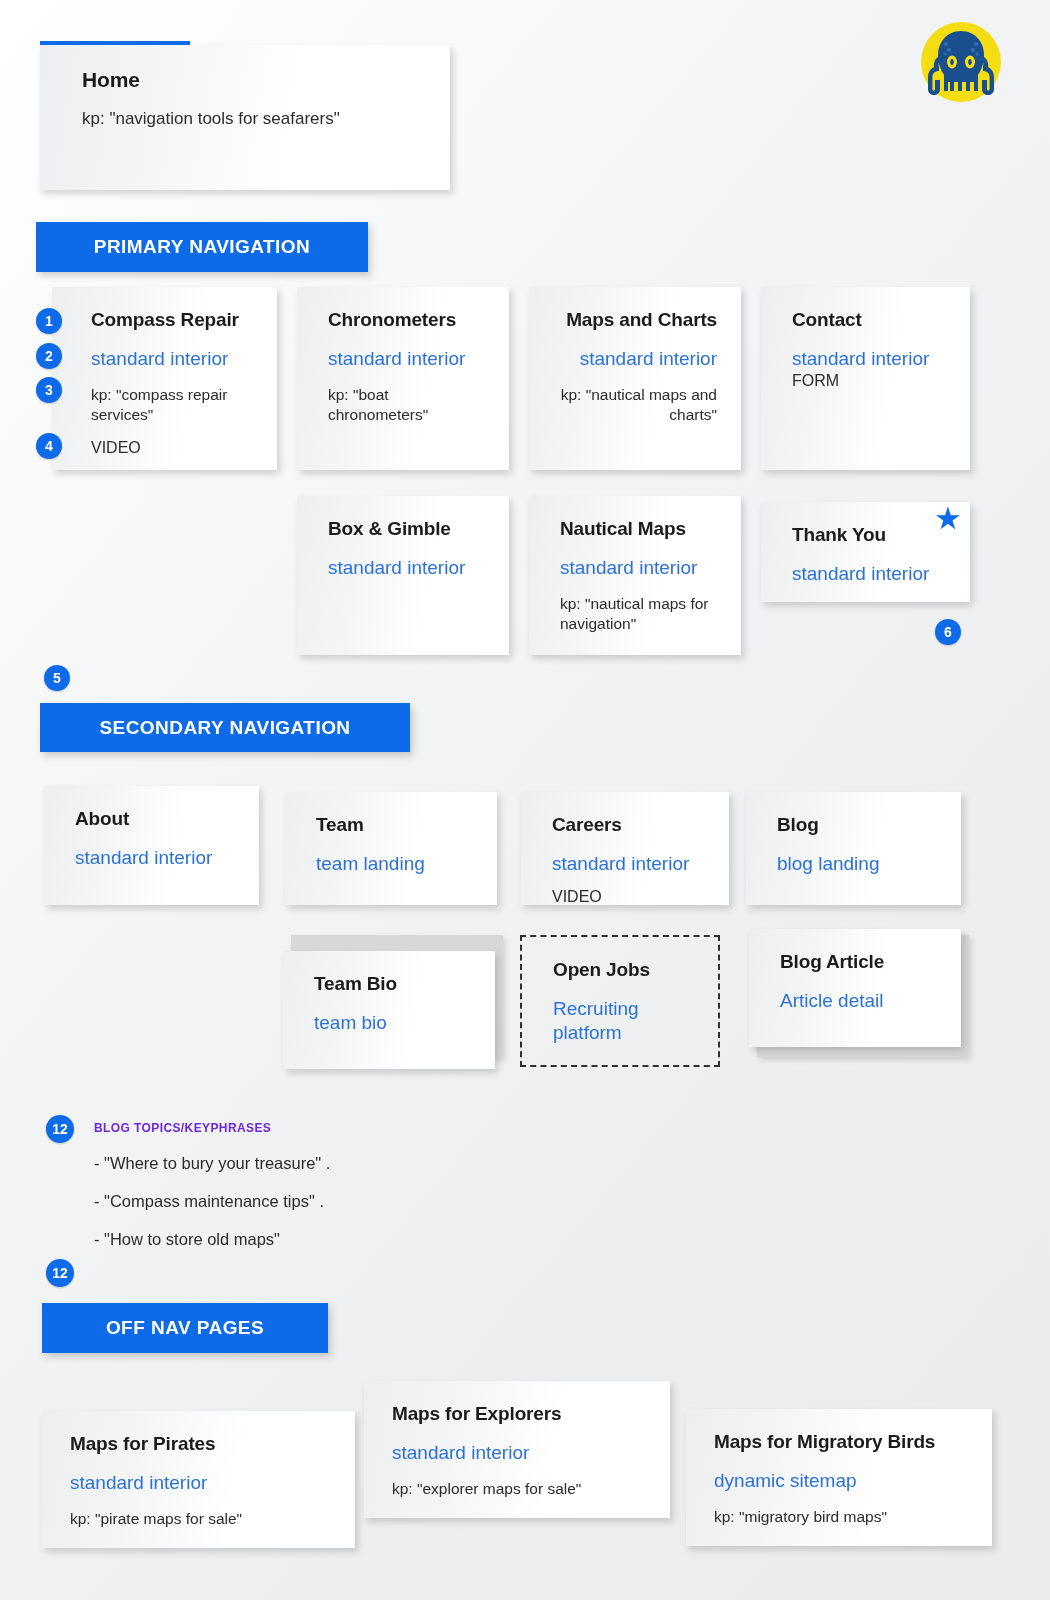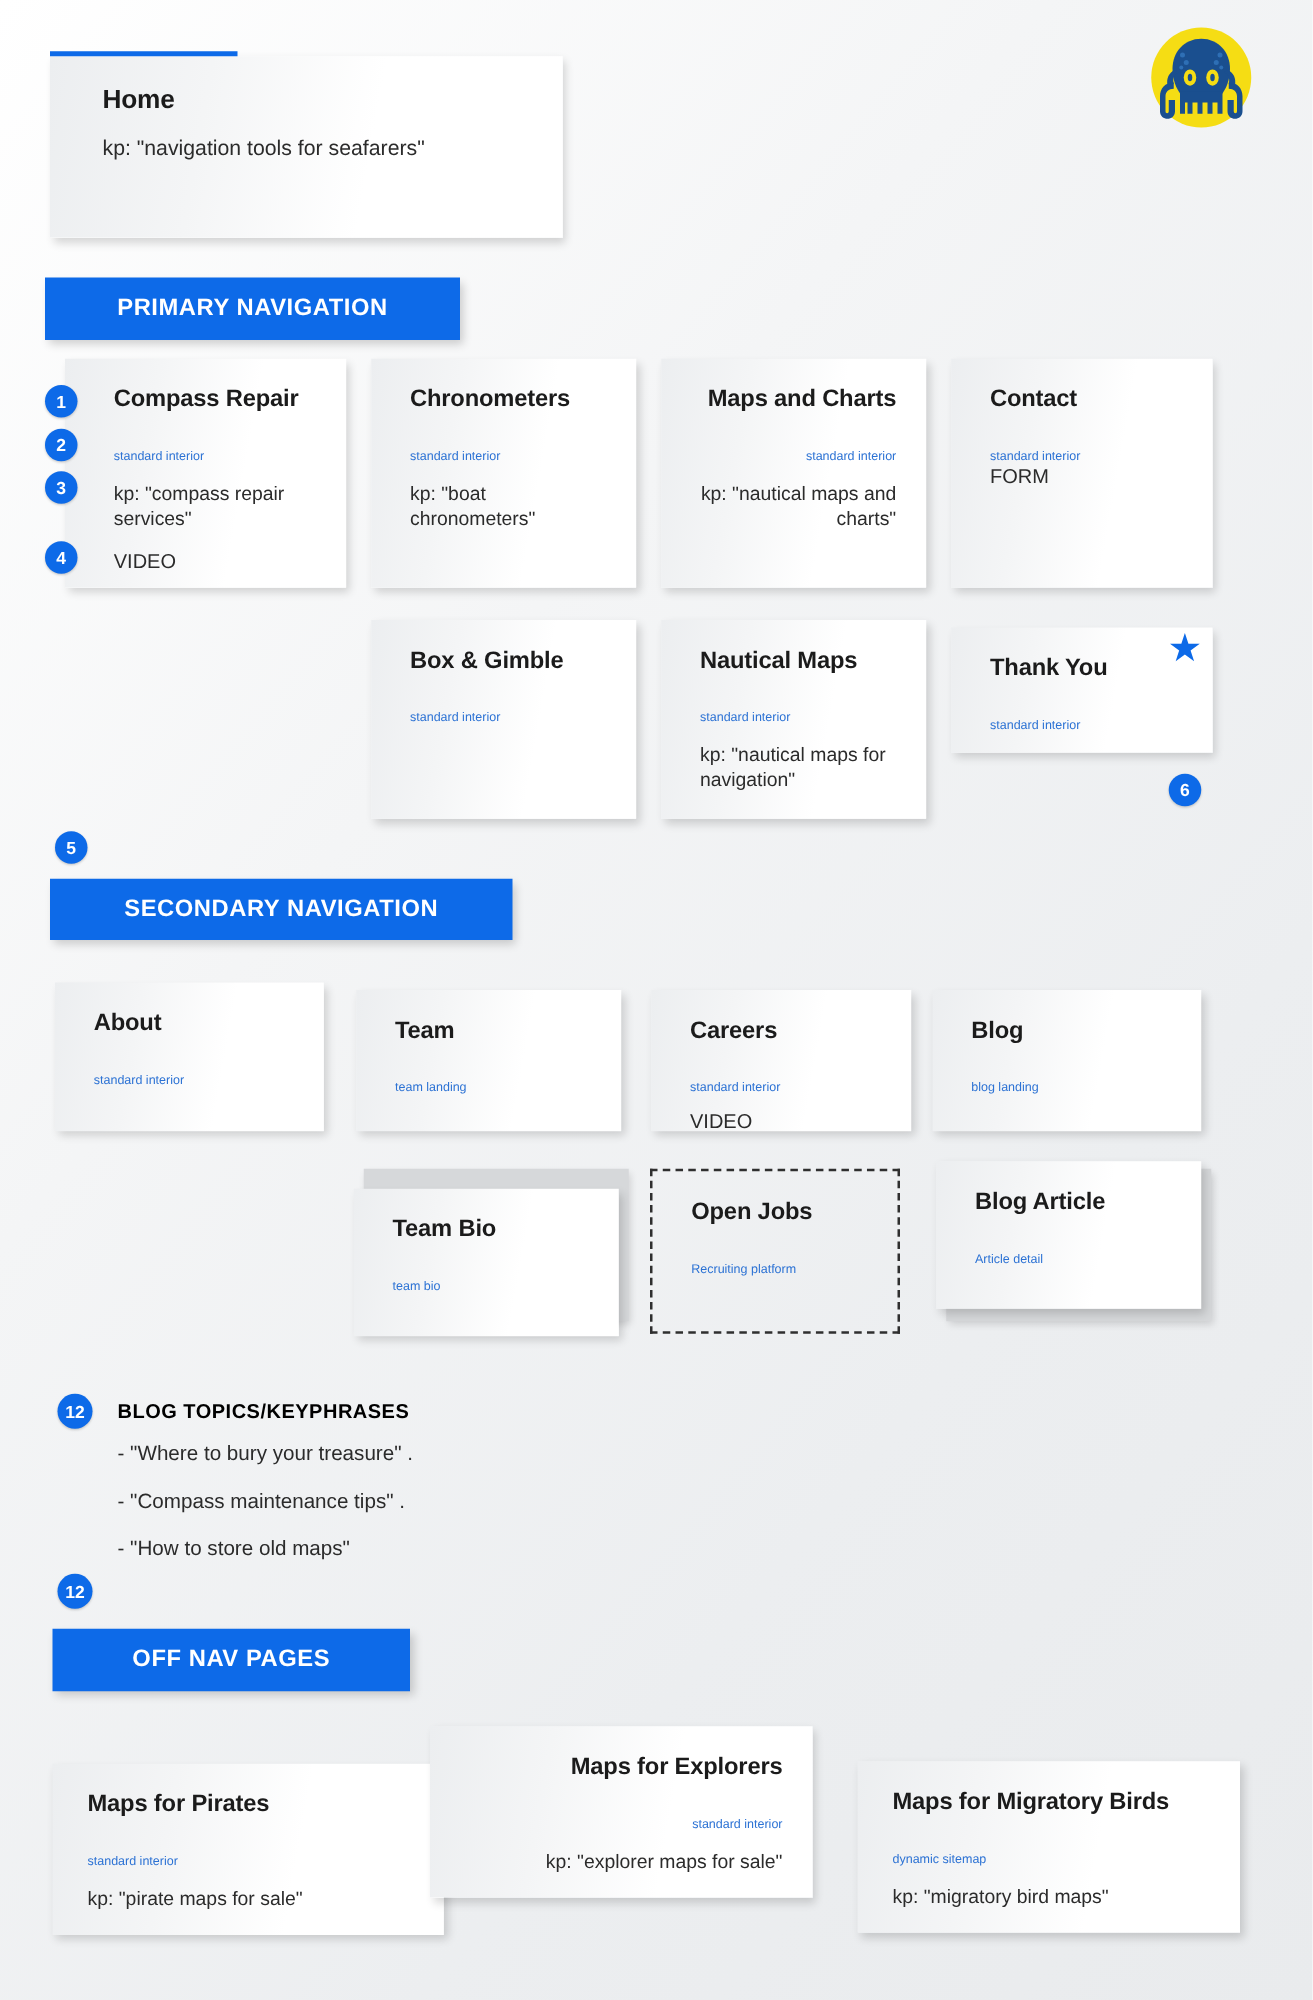--- a/index.html
+++ b/index.html
@@ -26,23 +26,23 @@
   .card .title {
     font-size: 19px;
     font-weight: bold;
     color: #1b1b1b;
     letter-spacing: -0.15px;
     line-height: 1.2;
   }
   .card.home .title { font-size: 21px; }
 
   .card .tmpl {
-    font-size: 10px;
+    font-size: 19px;
     color: #2c72d4;
-    margin-top: 28px;
+    margin-top: 15px;
     line-height: 1.25;
   }
   .card.home .tmpl { font-size: 17px; margin-top: 17px; }
 
   .card .kp {
     font-size: 15.5px;
     color: #2b2b2b;
     margin-top: 14px;
     line-height: 1.3;
   }
@@ -115,23 +115,23 @@
     position: absolute;
     color: #0d6ae8;
     font-size: 31px;
     line-height: 1;
     z-index: 8;
   }
 
   
   .topics-head {
     position: absolute;
-    font-size: 16px;
+    font-size: 12px;
     font-weight: bold;
-    color: #000000;
+    color: #6d28d9;
     letter-spacing: 0.4px;
   }
   .topics-list { position: absolute; }
   .topics-list li {
     list-style: none;
     font-size: 16.5px;
     color: #2b2b2b;
     margin-bottom: 18px;
     line-height: 1.2;
   }
@@ -304,21 +304,21 @@
 <div class="banner" style="left:42px; top:1303px; width:286px; height:50px;">
   <span>OFF NAV PAGES</span>
 </div>
 
 <div class="card" style="left:42px; top:1411px; width:313px; height:137px; padding-left:28px;">
   <div class="title">Maps for Pirates</div>
   <div class="tmpl">standard interior</div>
   <div class="kp">kp: "pirate maps for sale"</div>
 </div>
 
-<div class="card" style="left:344px; top:1381px; width:306px; height:137px; padding-left:28px;text-align:right;">
+<div class="card" style="left:364px; top:1381px; width:306px; height:137px; padding-left:28px;">
   <div class="title">Maps for Explorers</div>
   <div class="tmpl">standard interior</div>
   <div class="kp">kp: "explorer maps for sale"</div>
 </div>
 
 <div class="card" style="left:686px; top:1409px; width:306px; height:137px; padding-left:28px;">
   <div class="title">Maps for Migratory Birds</div>
   <div class="tmpl">dynamic sitemap</div>
   <div class="kp">kp: "migratory bird maps"</div>
 </div>

